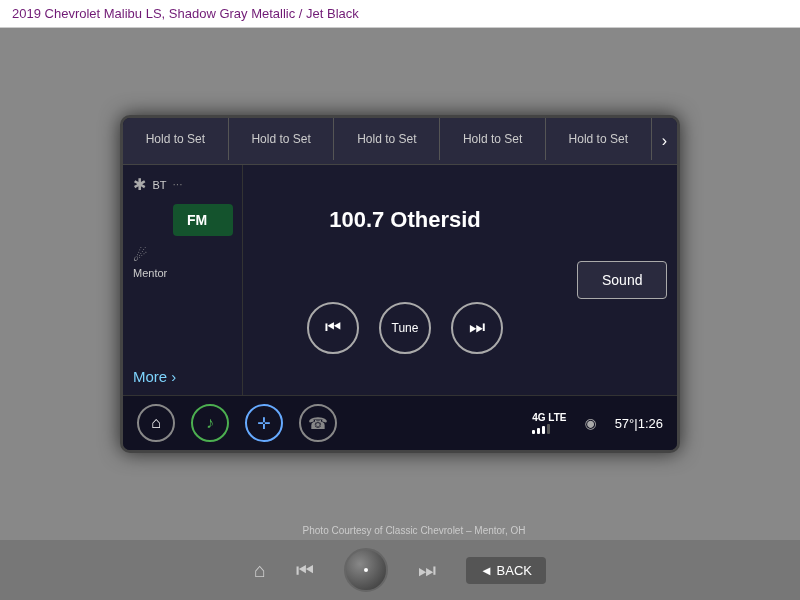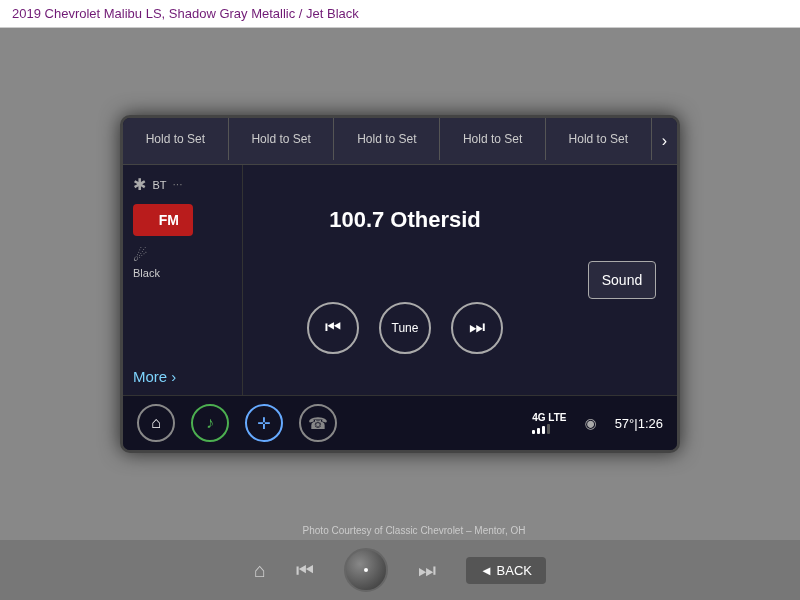--- a/index.html
+++ b/index.html
@@ -84,29 +84,30 @@
       color: #ccc;
       font-size: 11px;
     }
 
     .bt-symbol {
       font-size: 16px;
       color: #aaa;
     }
 
     .fm-button {
-      background: #b91c1c;
+      background: #14532d;
       color: #fff;
       padding: 8px 14px;
       border-radius: 4px;
-      text-align: right;
+      text-align: left;
       font-size: 14px;
       font-weight: bold;
       cursor: pointer;
       width: 60px;
+      margin-left: 40px;
     }
 
     .iphone-row {
       display: flex;
       flex-direction: column;
       align-items: flex-start;
       color: #ccc;
       font-size: 11px;
       gap: 2px;
     }
@@ -168,27 +169,27 @@
       width: 110px;
       display: flex;
       flex-direction: column;
       align-items: center;
       justify-content: center;
       gap: 12px;
       padding: 10px;
     }
 
     .action-btn {
-      width: 68px;
-      padding: 10px 1px;
+      width: 90px;
+      padding: 10px 24px;
       border: 1px solid #aaa;
       border-radius: 4px;
       background: #2a2a3e;
       color: #fff;
-      text-align: center;
+      text-align: right;
       font-size: 14px;
       cursor: pointer;
     }
 
     
     .status-bar {
       background: #111122;
       display: flex;
       align-items: center;
       padding: 8px 14px;
@@ -378,21 +379,21 @@
           <div class="bt-icon-row">
             <span class="bt-symbol">✱</span>
             <span>BT</span>
             <span style="color:#888; font-size:10px;">···</span>
           </div>
           <div class="fm-button">
             <span>FM</span>
           </div>
           <div class="iphone-row">
             <span class="usb-icon">☄</span>
-            <span>Black</span>
+            <span>Mentor</span>
           </div>
           <div class="more-link">
             <span>More ›</span>
           </div>
         </div>
 
         <div class="center-panel">
           <div class="station-name">100.7 Othersid</div>
 
           <div class="controls-row">

